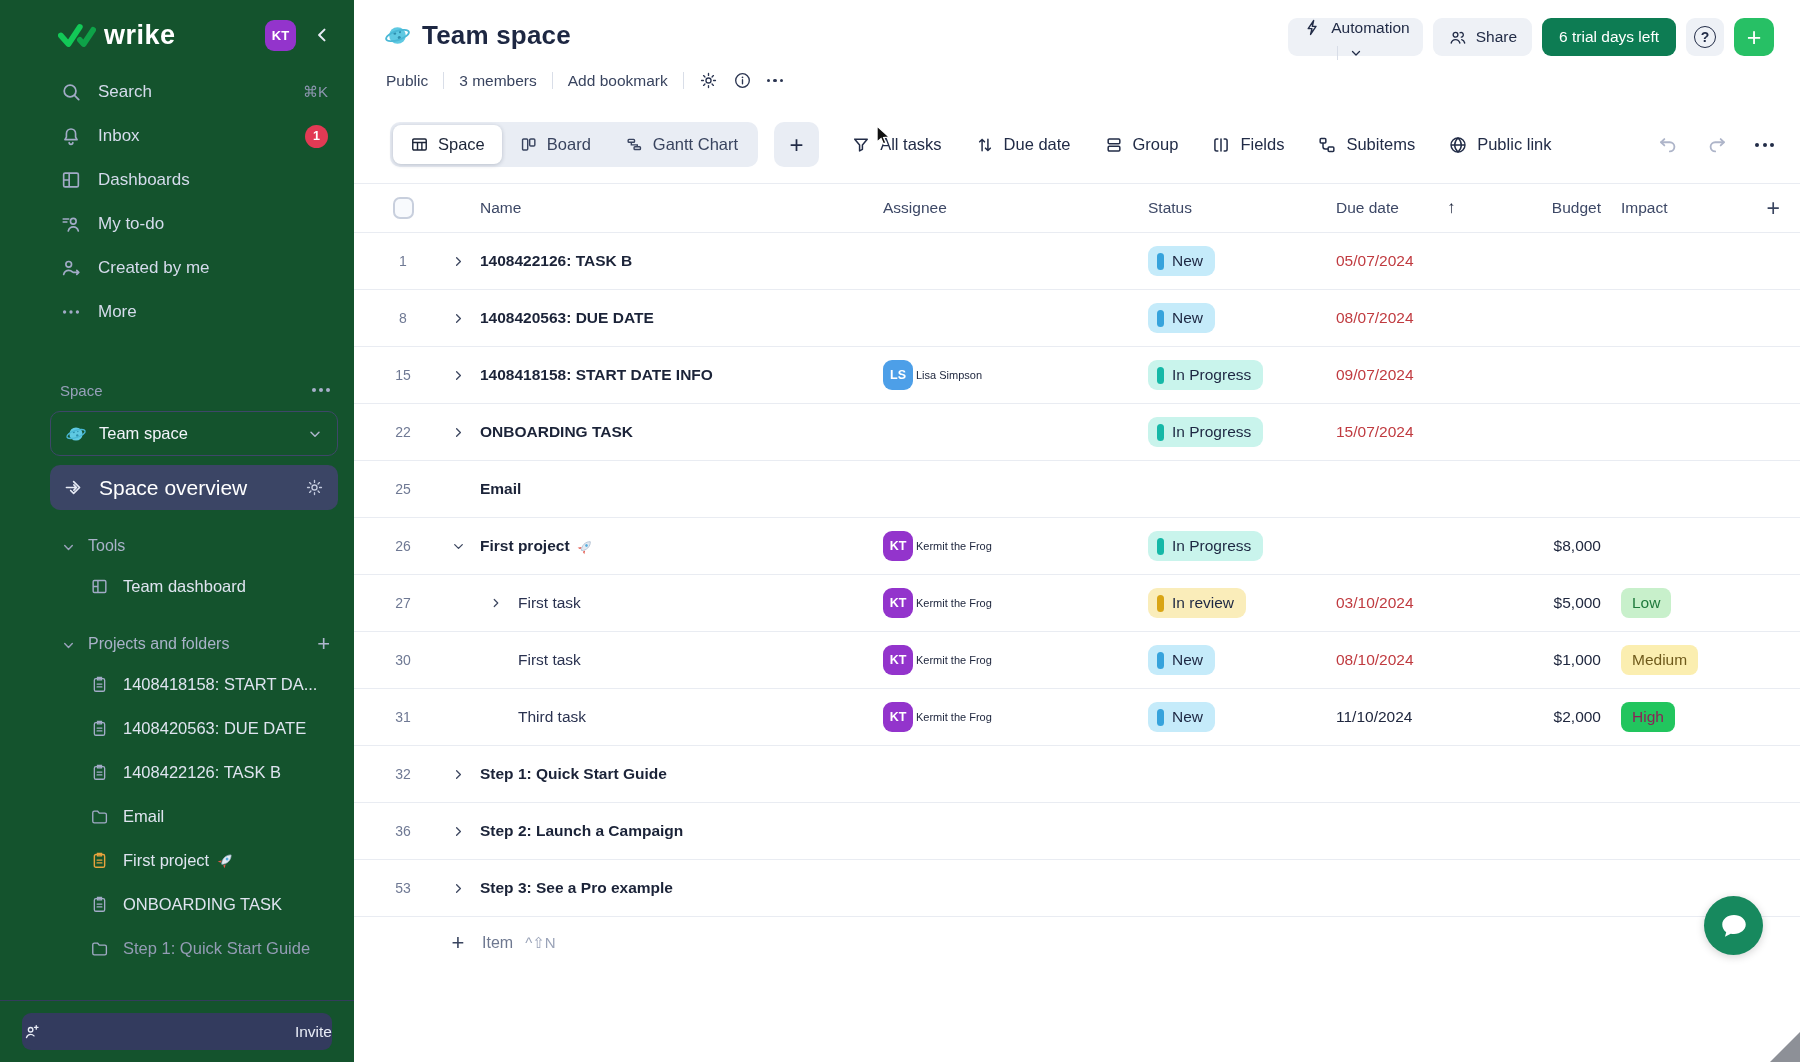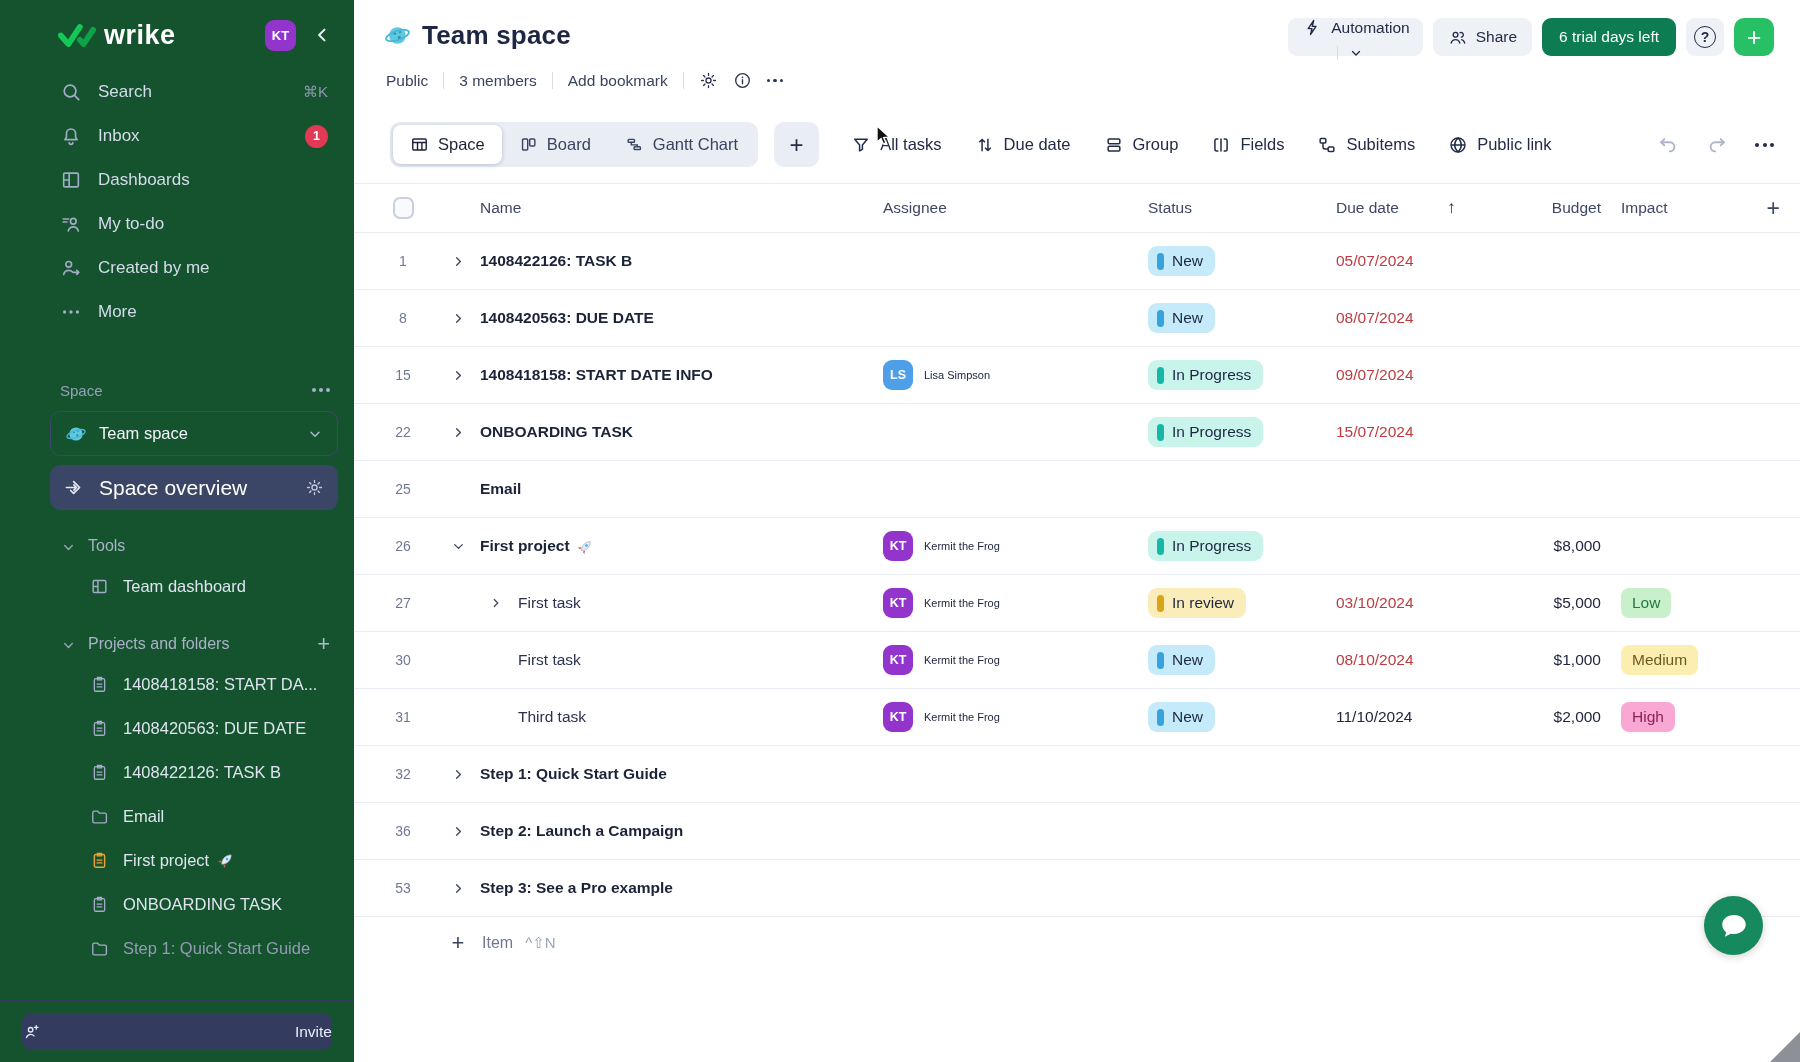--- a/index.html
+++ b/index.html
@@ -117,21 +117,21 @@
   .c-num { width:66px; text-align:center; font-size:14px; color:#6f7994; }
   .c-twist { width:44px; display:flex; justify-content:center; color:#3c465f; }
   .c-twist svg { width:13px; height:13px; }
   .c-name { width:403px; display:flex; align-items:center; position:relative; white-space:nowrap; overflow:hidden; }
   .c-name.ind { padding-left:38px; }
   .kidchev { position:absolute; left:10px; top:50%; transform:translateY(-50%); width:12px; height:12px; color:#3c465f; }
   .kidchev svg { width:12px; height:12px; display:block; }
   .nm { font-size:15.5px; color:#2a3250; cursor:pointer; }
   .nm.b { font-weight:bold; color:#1b2338; }
   .rocket-sm { width:17px; height:17px; margin-left:7px; flex:none; }
-  .c-assignee { width:265px; display:flex; align-items:center; gap:11px; }
+  .c-assignee { width:265px; display:flex; align-items:center; gap:3px; }
   .avatar { width:30px; height:30px; border-radius:9px; color:#fff; font-weight:bold; font-size:12.5px; display:flex; align-items:center; justify-content:center; flex:none; }
   .aname { font-size:11px; color:#20283f; }
   .c-status { width:188px; }
   .chip { display:inline-flex; align-items:center; gap:8px; height:30px; padding:0 12px 0 9px; border-radius:9px; font-size:15.5px; color:#1d2742; }
   .chip .bar { width:7px; height:17px; border-radius:4px; }
   .c-due { width:200px; font-size:15.5px; color:#20283f; }
   .c-due.overdue { color:#c03b40; }
   .c-budget { width:65px; text-align:right; font-size:15.5px; color:#20283f; }
   .c-impact { margin-left:20px; }
   .impact { display:inline-block; height:30px; line-height:30px; padding:0 11px; border-radius:8px; font-size:15.5px; }
@@ -731,21 +731,21 @@
             <span class="nm">Third task</span>
           </span>
     <span class="c-assignee">
             <span class="avatar" style="background:#9334cc">KT</span>
        <span class="aname">Kermit the Frog</span>
           </span>
     <span class="c-status"><span class="chip" style="background:#c5ebfa">
          <span class="bar" style="background:#36a3dc"></span>New</span></span>
     <span class="c-due"><span>11/10/2024</span></span>
     <span class="c-budget">$2,000</span>
-    <span class="c-impact"><span class="impact" style="background:#f9a8d4;color:#8c2257">High</span></span>
+    <span class="c-impact"><span class="impact" style="background:#22c55e;color:#8c2257">High</span></span>
   </div>
         <div class="trow">
     <span class="c-num">32</span>
     <span class="c-twist">
             <span style="display:flex;width:13px">
               <svg viewBox="0 0 24 24" fill="none" stroke="currentColor" stroke-width="2.4" stroke-linecap="round" stroke-linejoin="round">
                 <path d="m8.5 5 7 7-7 7"></path>
               </svg>
             </span>
           </span>

